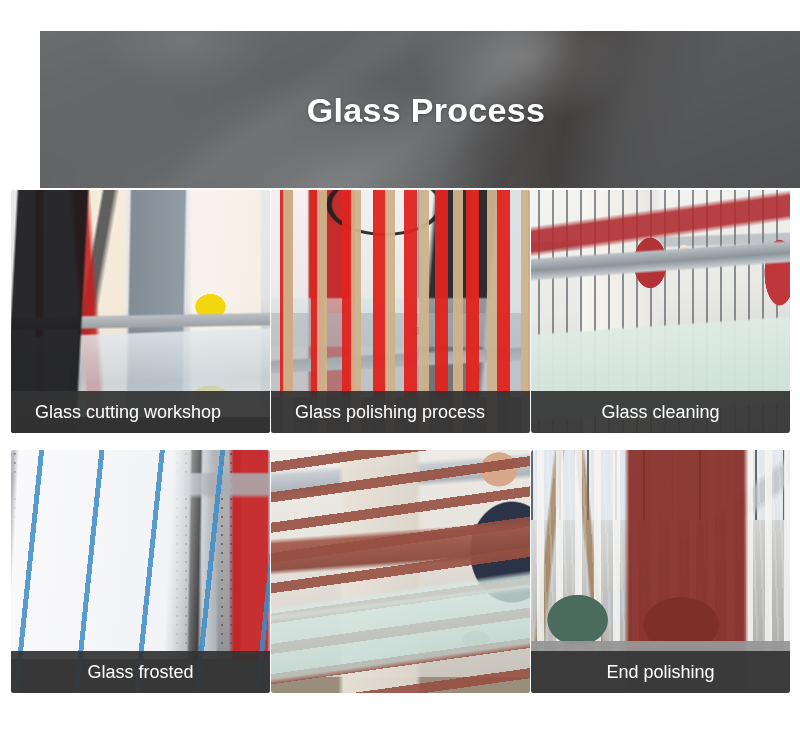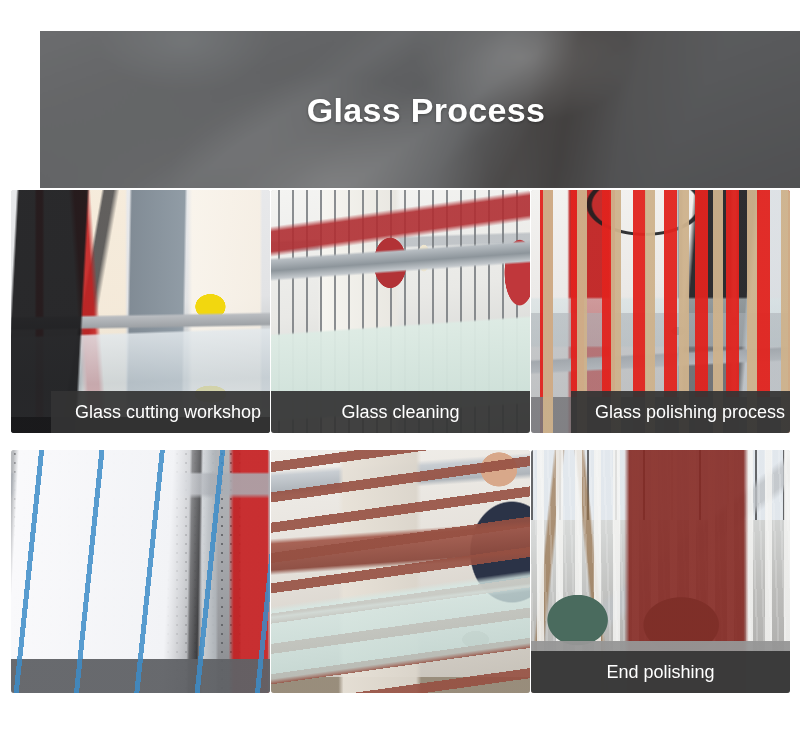--- a/index.html
+++ b/index.html
@@ -60,21 +60,21 @@
     background:#d8d8d8;
     box-shadow:0 0 0 1px rgba(255,255,255,.6);
   }
   .photo{position:absolute;inset:0;}
   .caption{
     position:absolute;left:0;right:0;bottom:0;height:42px;
     background:rgba(52,52,52,.93);
     color:#fff;font-size:18px;
     display:flex;align-items:center;
   }
-  .cap-left{justify-content:flex-start;padding-left:24px;margin-left:40px;}
+  .cap-left{justify-content:flex-start;padding-left:24px;}
   .cap-center{justify-content:center;}
 
   
   .p1{
     background:
       
       linear-gradient(93deg, rgba(25,25,27,0) 0%, rgba(25,25,27,0) 2%, rgba(25,25,27,.92) 3%, rgba(25,25,27,.92) 28%, rgba(25,25,27,0) 29%),
       linear-gradient(0deg, rgba(22,22,24,.95) 0 16px, rgba(22,22,24,0) 16px),
       
       linear-gradient(178deg, rgba(255,255,255,0) 58%, rgba(226,232,236,.85) 59%, rgba(198,208,214,.75) 78%, rgba(228,234,238,.7) 100%),
@@ -240,31 +240,32 @@
   </div>
 
   <div class="grid">
 
     <div class="card">
       <div class="photo p1"></div>
       <div class="caption cap-left">Glass cutting workshop</div>
     </div>
 
     <div class="card">
+      <div class="photo p2"></div>
+      <div class="caption cap-left">Glass polishing process</div>
+    </div>
+
+    <div class="card">
       <div class="photo p3"></div>
       <div class="caption cap-center">Glass cleaning</div>
     </div>
 
     <div class="card">
-      <div class="photo p2"></div>
-      <div class="caption cap-left">Glass polishing process</div>
-    </div>
-
-    <div class="card">
       <div class="photo p4"></div>
+      <div class="caption cap-center">Glass frosted</div>
     </div>
 
     <div class="card">
       <div class="photo p5"></div>
     </div>
 
     <div class="card">
       <div class="photo p6"></div>
       <div class="caption cap-center">End polishing</div>
     </div>

